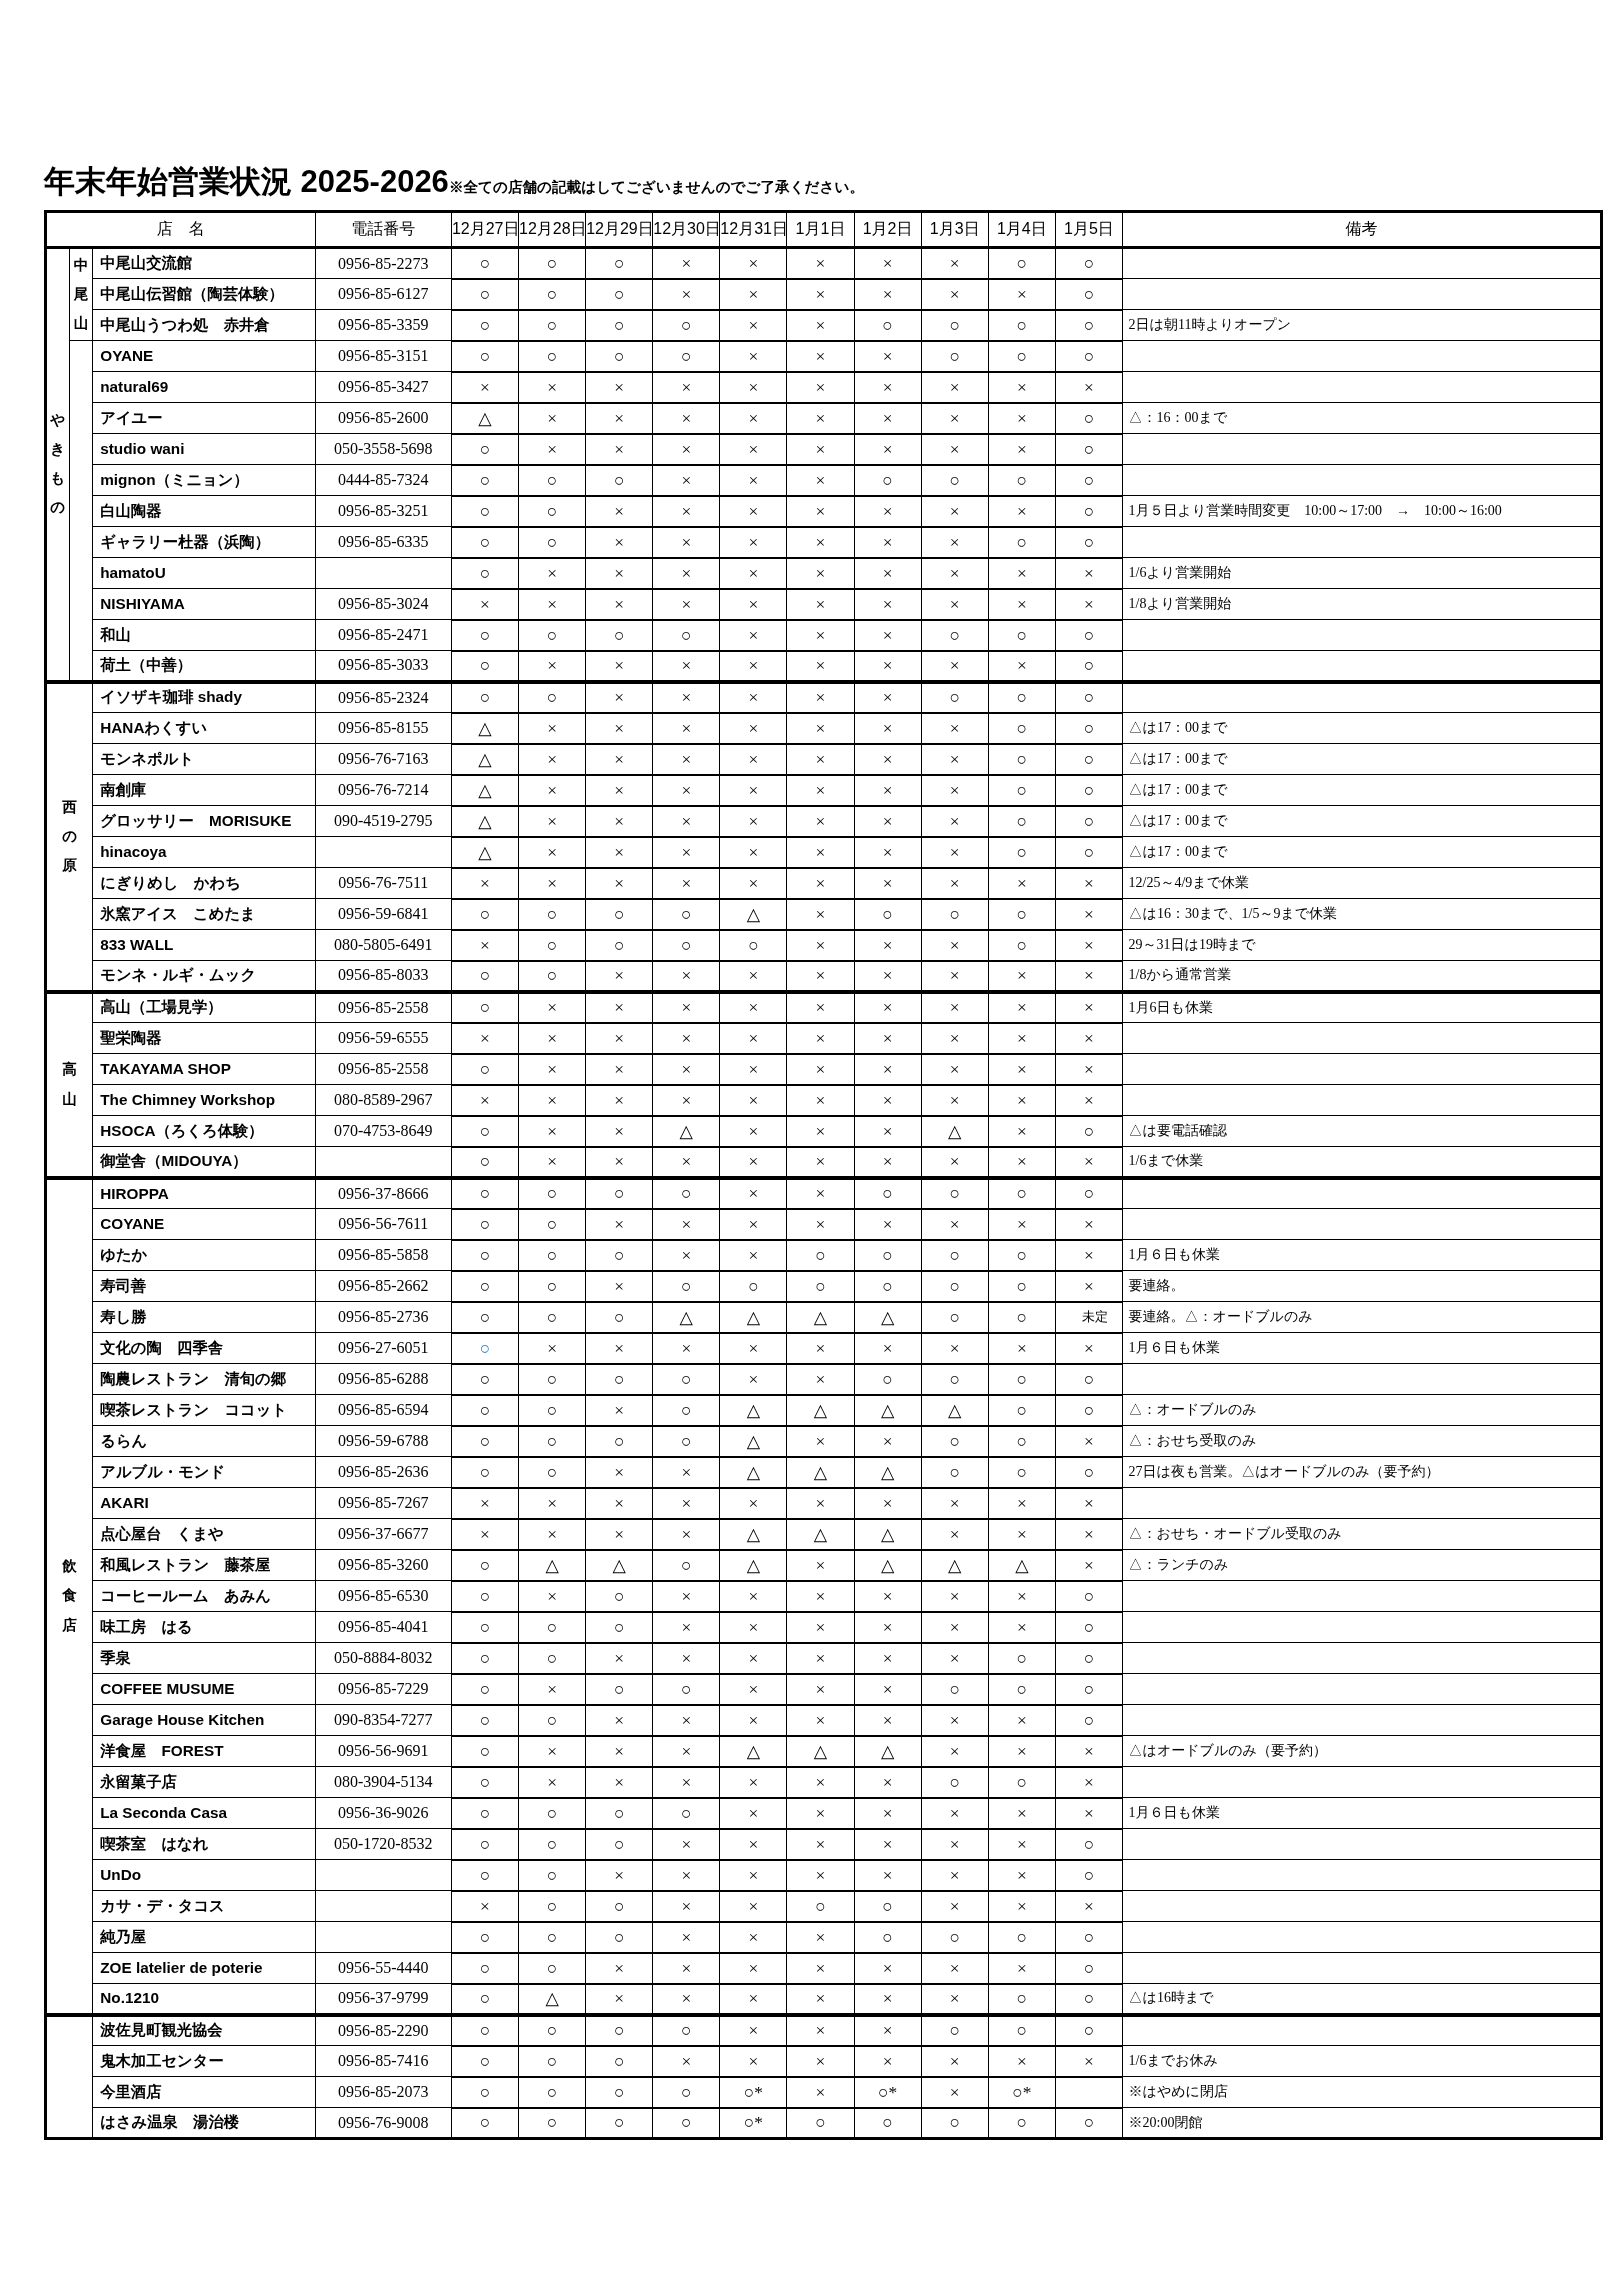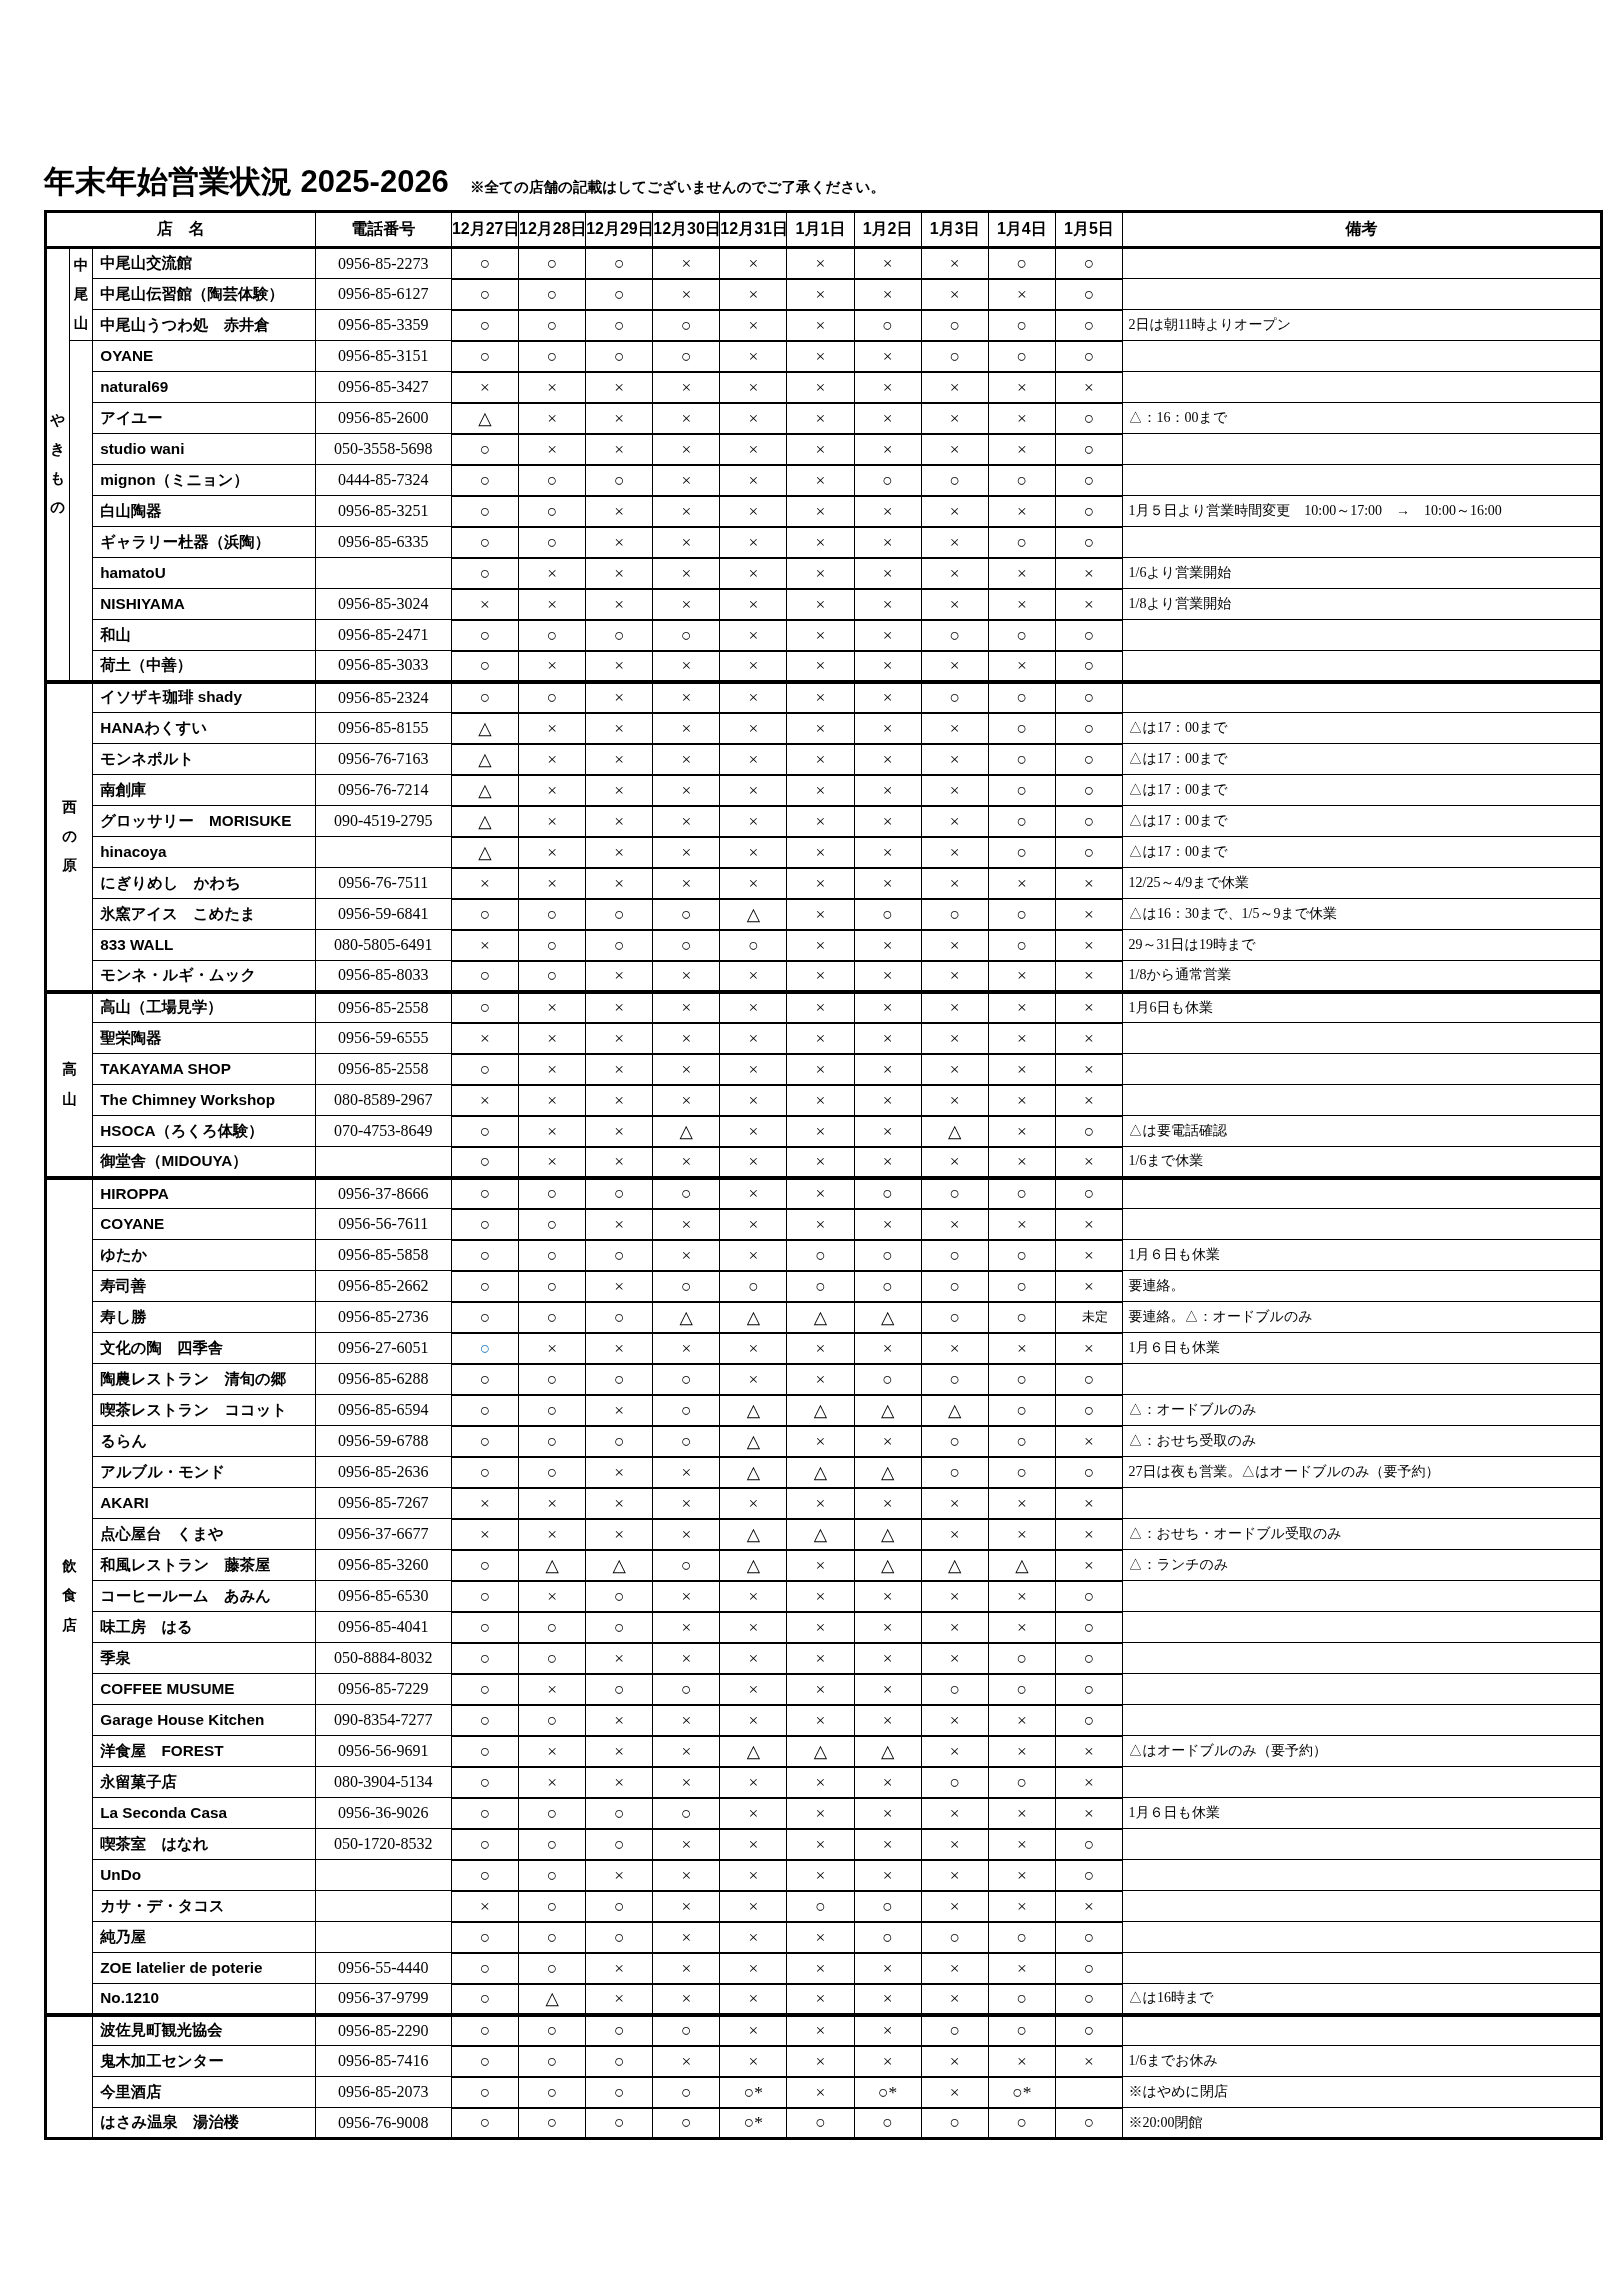--- a/index.html
+++ b/index.html
@@ -1,24 +1,24 @@
 <!DOCTYPE html>
 <html style="font-size:11px"><head>
 <meta charset="utf-8">
 <style>
   html,body{margin:0;padding:0;background:#ffffff;}
   body{width:1624px;height:2295px;position:relative;font-family:"Liberation Sans",sans-serif;color:#000;}
   .sheet{position:absolute;left:0;top:0;width:1624px;height:2295px;background:#fff;}
-  .titlebar{position:absolute;left:44px;top:158px;display:flex;align-items:baseline;gap:21px;white-space:nowrap;}
+  .titlebar{position:absolute;left:44px;top:158px;display:flex;align-items:baseline;white-space:nowrap;}
   .title{font-size:31px;font-weight:bold;letter-spacing:0px;}
   .note{font-size:14.6px;font-weight:bold;margin-top:20px;}
   table.biz{position:absolute;left:44px;top:210px;border-collapse:collapse;table-layout:fixed;width:1559px;border:3.5px solid #000;background:#fff;}
   th,td{border:1.4px solid #000;padding:0;overflow:hidden;white-space:nowrap;vertical-align:middle;}
   tr.hdr{height:36px;}
-  tr.hdr th{font-size:16px;font-weight:bold;text-align:center;border-bottom:3.5px solid #000;background:#fff;}
+  tr.hdr th{font-size:16px;font-weight:normal;text-align:center;border-bottom:3.5px solid #000;background:#fff;}
   tbody tr{height:31px;}
   td.gcol{text-align:center;vertical-align:middle;}
   .glabel{width:100%;text-align:center;font-size:14.6px;font-weight:bold;line-height:1;}
   .glabel span{display:block;line-height:2.0;}
   td.name{font-size:15.3px;font-weight:bold;text-align:left;padding-left:7px;}
   td.phone{font-family:"Liberation Serif",serif;font-size:16px;text-align:center;}
   td.mk{font-family:"Liberation Serif",serif;font-size:17.4px;text-align:center;border-top-width:2.1px;border-bottom-width:2.1px;}
   td.mk.mitei{font-family:"Liberation Sans",sans-serif;font-size:13px;font-weight:normal;padding-left:12px;}
   td.remark{font-family:"Liberation Serif",serif;font-size:14px;text-align:left;padding-left:5.6px;}
   tr.gstart td, tr.gstart td.mk{border-top:4.2px solid #000;}

